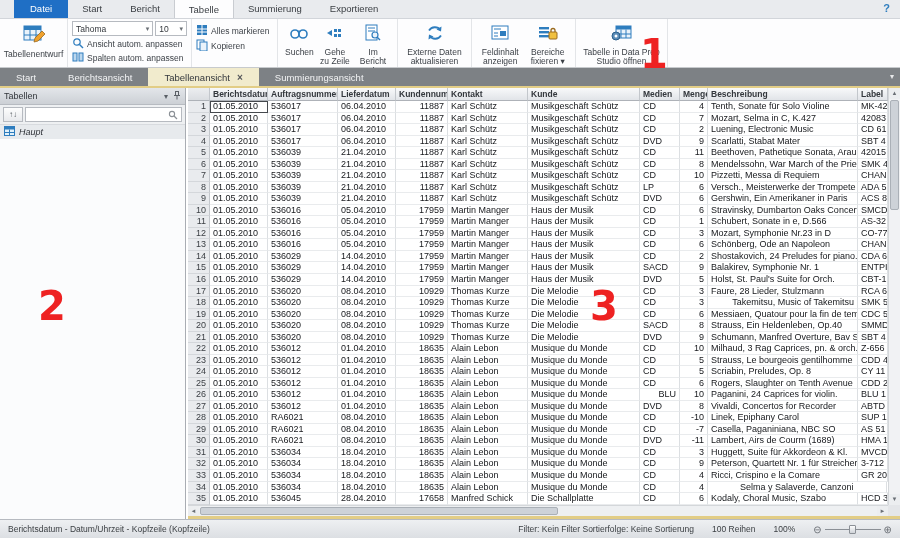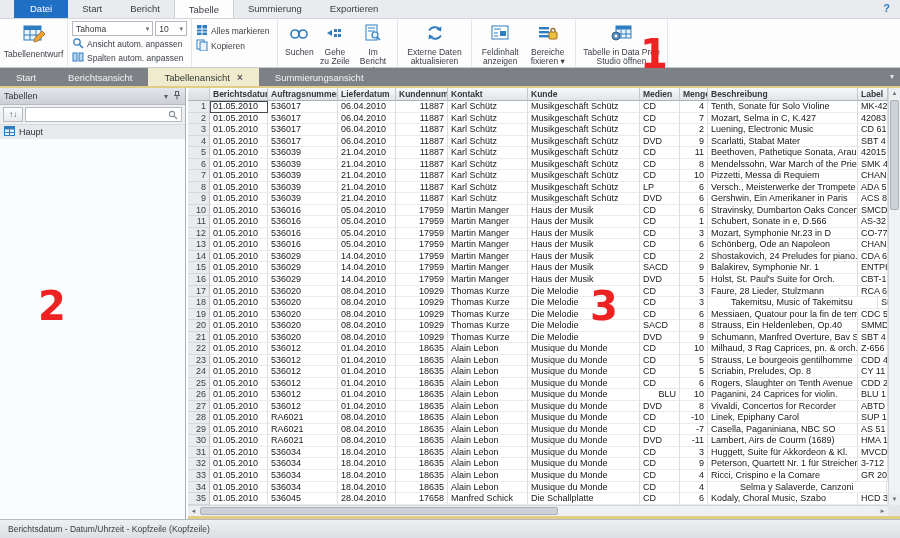--- a/index.html
+++ b/index.html
@@ -36,21 +36,21 @@
   .gold-top { position:absolute; top:86px; left:0; right:0; height:2px; background:#e2cd86; }
 
   
   .sidebar { position:absolute; top:88px; left:0; width:186px; bottom:19px; background:#fbfcfd; border-right:1px solid #a9adb3; }
   .sb-head { height:17px; background:linear-gradient(#e3e6ea,#ccd0d5); border-bottom:1px solid #b7bbc1; display:flex; align-items:center; padding:0 4px; }
   .sb-title { font-size:9px; color:#33373c; flex:1; }
   .sb-head .hicon { color:#5a5f66; font-size:8px; margin-left:5px; }
   .sb-search { height:20px; display:flex; align-items:center; padding:2px 3px; background:#eef0f2; border-bottom:1px solid #d8dbdf; }
   .sortbtn { width:20px; height:15px; border:1px solid #b6bac0; background:linear-gradient(#fdfdfd,#e8eaed); font-size:8px; color:#5a5f66; display:flex; align-items:center; justify-content:center; margin-right:2px; }
   .searchbox { flex:1; height:15px; border:1px solid #b6bac0; background:#fff; display:flex; align-items:center; justify-content:flex-end; padding:0 3px; }
-  .tree { background:#fff; }
+  .tree { background:#fff;font-style:italic; }
   .tree-item { display:flex; align-items:center; height:14px; background:#e7eaed; font-size:9px; color:#2c3036; padding:0 4px; }
   .tree-item svg { margin-right:4px; }
 
   
   .table-area { position:absolute; top:88px; left:188px; right:0; bottom:19px; background:#fff; }
   .grid-header { position:absolute; top:0; left:0; right:12px; height:13px; display:flex; overflow:hidden; }
   .hcell { flex:none; height:13px; background:linear-gradient(#f8f9fa,#e1e4e8); border-right:1px solid #c3c7cc; border-bottom:1px solid #aeb2b8; font-size:8.5px; font-weight:bold; color:#33373c; padding:0 3px; line-height:12px; overflow:hidden; white-space:nowrap; }
   .hcell.corner { width:22px; background:linear-gradient(#eceef0,#dadde1); }
   .grid-body { position:absolute; top:13px; left:0; right:12px; bottom:14px; overflow:hidden; }
   .grid-row { display:flex; height:11.54px; }
@@ -558,21 +558,21 @@
       <div class="grid-row">
         <div class="cell rownum">18</div>
         <div class="cell" style="width: 58px; text-align: left;">01.05.2010</div>
         <div class="cell" style="width: 70px; text-align: left;">536020</div>
         <div class="cell" style="width: 58px; text-align: left;">08.04.2010</div>
         <div class="cell" style="width: 52px; text-align: right;">10929</div>
         <div class="cell" style="width: 80px; text-align: left;">Thomas Kurze</div>
         <div class="cell" style="width: 112px; text-align: left;">Die Melodie</div>
         <div class="cell" style="width: 40px; text-align: left;">CD</div>
         <div class="cell" style="width: 28px; text-align: right;">3</div>
-        <div class="cell" style="width: 150px; text-align: left; margin-left: 20px;">Takemitsu, Music of Takemitsu</div>
+        <div class="cell" style="width: 150px; text-align: right;">Takemitsu, Music of Takemitsu</div>
         <div class="cell" style="width: 30px; text-align: left;">SMK 5</div>
       </div>
       <div class="grid-row">
         <div class="cell rownum">19</div>
         <div class="cell" style="width: 58px; text-align: left;">01.05.2010</div>
         <div class="cell" style="width: 70px; text-align: left;">536020</div>
         <div class="cell" style="width: 58px; text-align: left;">08.04.2010</div>
         <div class="cell" style="width: 52px; text-align: right;">10929</div>
         <div class="cell" style="width: 80px; text-align: left;">Thomas Kurze</div>
         <div class="cell" style="width: 112px; text-align: left;">Die Melodie</div>
@@ -802,13 +802,25 @@
     <div class="arr right">►</div>
   </div>
   <div class="hcorner"></div>
   <div class="gold-bottom"></div>
 
   <div class="annot" style="left:402px; top:195px;">3</div>
 </div>
 
 <div class="statusbar">
   <div class="sb-left">Berichtsdatum - Datum/Uhrzeit - Kopfzeile (Kopfzeile)</div>
+  <div class="sb-right">
+    <span>Filter: Kein Filter Sortierfolge: Keine Sortierung</span>
+    <span>100 Reihen</span>
+    <span>100%</span>
+    <span class="zoomctl">
+      <span class="zsign">⊖</span>
+      <span class="zline">
+          <span class="zthumb"></span>
+        </span>
+      <span class="zsign">⊕</span>
+    </span>
+  </div>
 </div>
 
 </body></html>

